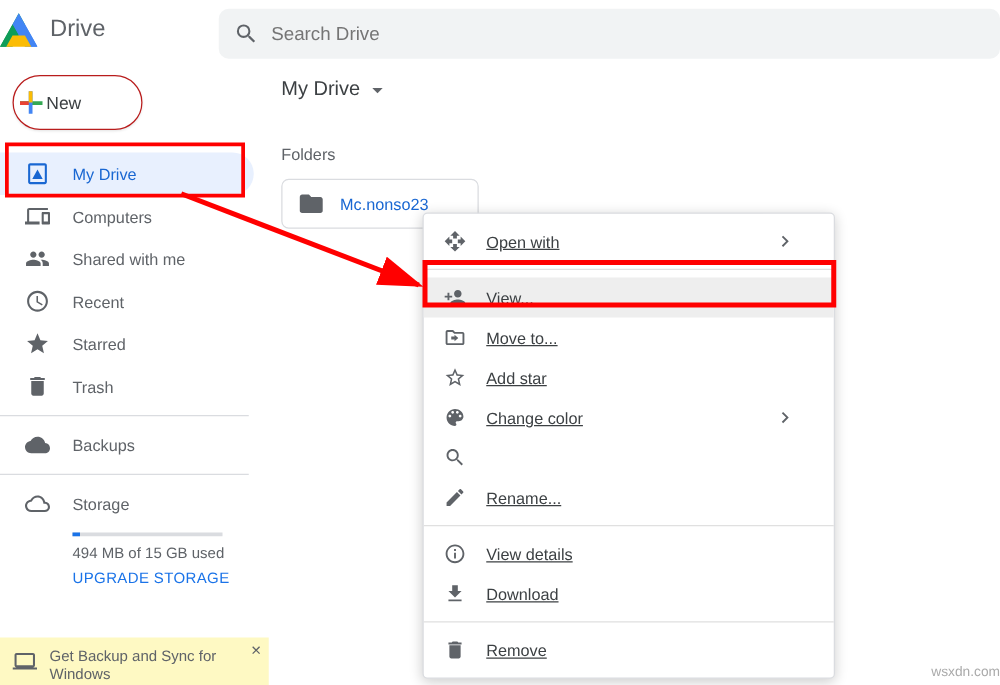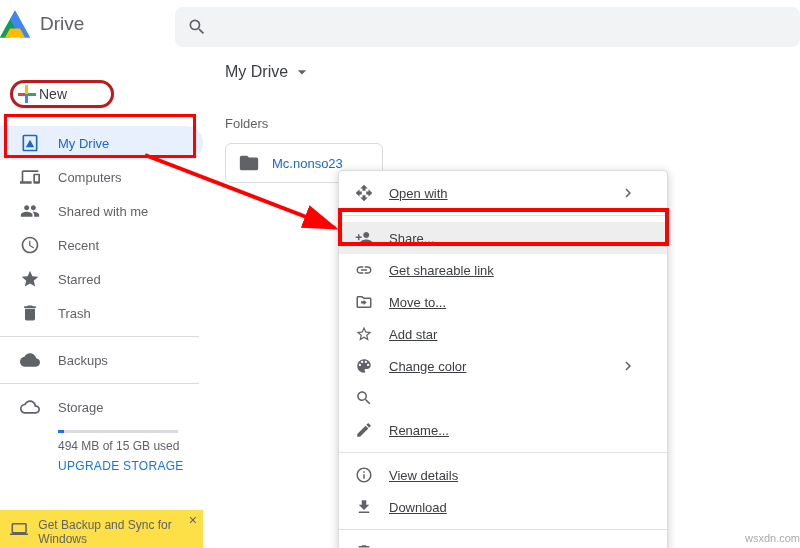--- a/index.html
+++ b/index.html
@@ -4,38 +4,38 @@
 <style>
   * { box-sizing: border-box; margin: 0; padding: 0; font-family: Arial, Roboto, sans-serif; }
   body { width: 800px; height: 548px; background: #fff; position: relative; overflow: hidden; color: #3c4043; }
   .header { height: 48px; display: flex; align-items: center; }
   .logo-area { width: 175px; display: flex; align-items: center; padding-left: 0; }
   .header-title { font-size: 19px; color: #5f6368; margin-left: 10px; }
   .search-area { flex: 1; background: #f1f3f4; border-radius: 8px; height: 40px; display: flex; align-items: center; padding: 0 12px; margin-top: 6px; }
   .search-area input { border: none; background: transparent; outline: none; font-size: 15px; margin-left: 10px; width: 200px; }
   .layout { display: flex; height: calc(100% - 48px); }
   .sidebar { width: 215px; padding-top: 12px; display: flex; flex-direction: column; position: relative; }
-  .new-btn { width: 104px; height: 28px; margin-left: 10px; border-radius: 24px; border: 3px solid #b91c1c; background: #fff; display: flex; align-items: center; padding-left: 14px; box-shadow: 0 1px 2px rgba(0,0,0,.1); cursor: pointer; margin-top: 20px; }
+  .new-btn { width: 104px; height: 44px; margin-left: 10px; border-radius: 24px; border: 1px solid #b91c1c; background: #fff; display: flex; align-items: center; padding-left: 14px; box-shadow: 0 1px 2px rgba(0,0,0,.1); cursor: pointer; }
   .new-btn .plus { font-size: 24px; line-height: 1; margin-right: 12px; position: relative; }
   .plus-h { position:absolute; width:18px; height:3px; background:#34a853; left:-9px; top:-1px;}
   .plus-h::before{content:"";position:absolute;width:9px;height:3px;background:#ea4335;left:0;top:0;}
   .plus-v { position:absolute; width:3px; height:18px; background:#4285f4; left:-2px; top:-9px;}
   .plus-v::before{content:"";position:absolute;width:3px;height:9px;background:#fbbc04;left:0;top:0;}
   .new-btn span.txt { font-size: 14px; color: #3c4043; }
   .nav { margin-top: 18px; }
   .nav-item { height: 34px; display: flex; align-items: center; padding-left: 20px; font-size: 13px; color: #5f6368; cursor: pointer; border-radius: 0 18px 18px 0; margin-right: 12px; }
   .nav-item svg, .nav-item .ico { width: 20px; height: 20px; margin-right: 18px; fill: #5f6368; flex-shrink: 0; }
   .nav-item.active { background: #e8f0fe; color: #1967d2; font-weight: 500; padding-left: 20px; }
   .nav-item.active svg { fill: #1967d2; }
   .divider { height: 1px; background: #dadce0; margin: 6px 16px 6px 0; }
   .storage { padding-left: 58px; font-size: 12px; color: #5f6368; margin-top: 6px; }
   .storage-bar { width: 120px; height: 3px; background: #dadce0; margin-bottom: 6px; position: relative; }
   .storage-bar::before { content:""; position:absolute; left:0; top:0; height:3px; width:6px; background:#1a73e8; }
   .upgrade { color: #1a73e8; font-size: 12px; font-weight: 500; margin-top: 6px; letter-spacing: .3px; }
-  .promo { position: absolute; bottom: 0; left: 0; right: 12px; background: #fde047; padding: 8px 10px 2px 10px; display: flex; align-items: flex-start; font-size: 12px; color: #5f6368; }
+  .promo { position: absolute; bottom: 0; left: 0; right: 0; background: #fef9c3; padding: 8px 10px 2px 10px; display: flex; align-items: flex-start; font-size: 12px; color: #5f6368; }
   .promo .close { position: absolute; right: 6px; top: 2px; font-size: 14px; cursor: pointer; }
   .main { flex: 1; padding: 14px 0 0 10px; }
   .crumb { font-size: 16px; color: #3c4043; display: flex; align-items: center; cursor: pointer; }
   .section-title { font-size: 13px; color: #5f6368; margin-top: 34px; margin-bottom: 12px; }
   .folder-chip { width: 158px; height: 40px; border: 1px solid #dadce0; border-radius: 6px; display: flex; align-items: center; padding-left: 12px; cursor: pointer; }
   .folder-chip svg { fill: #5f6368; width: 22px; height: 22px; margin-right: 12px; }
   .folder-chip span { font-size: 13px; color: #1967d2; font-weight: 500; }
   .context-menu { position: absolute; left: 338px; top: 170px; width: 330px; background: #fff; border: 1px solid #dadce0; border-radius: 4px; box-shadow: 0 2px 10px rgba(0,0,0,.2); padding: 6px 0; z-index: 50; }
   .menu-item { height: 32px; display: flex; align-items: center; padding: 0 16px; font-size: 13px; color: #3c4043; cursor: pointer; position: relative; text-decoration: underline; }
   .menu-item svg { width: 18px; height: 18px; margin-right: 16px; fill: #5f6368; flex-shrink: 0; }
@@ -59,20 +59,21 @@
         <path fill="#0f9d58" d="M0 78 29 26l14.5 26L14.5 78z"></path>
         <path fill="#4285f4" d="M87 78 58 26 43.5 52 72.5 78z"></path>
         <path fill="#fbbc04" d="M14.5 78h58L58 52H29z"></path>
       </svg>
     <span class="header-title">Drive</span>
   </div>
   <div class="search-area">
     <svg width="20" height="20" viewBox="0 0 24 24" fill="#5f6368">
         <path d="M15.5 14h-.79l-.28-.27A6.471 6.471 0 0016 9.5 6.5 6.5 0 109.5 16c1.61 0 3.09-.59 4.23-1.57l.27.28v.79l5 4.99L20.49 19l-4.99-5zm-6 0C7.01 14 5 11.99 5 9.5S7.01 5 9.5 5 14 7.01 14 9.5 11.99 14 9.5 14z"></path>
       </svg>
+    <input placeholder="Search Drive" style="">
   </div>
 </div>
 
 <div class="layout">
   <div class="sidebar">
     <div class="new-btn">
       <span class="plus">
           <span class="plus-h"></span>
           <span class="plus-v"></span>
         </span>
@@ -169,27 +170,21 @@
     <span>Open with</span>
     <svg class="chev" width="16" height="16" viewBox="0 0 24 24">
         <path d="M8.59 16.59L13.17 12 8.59 7.41 10 6l6 6-6 6z"></path>
       </svg>
   </div>
   <div class="menu-divider"></div>
   <div class="menu-item highlight">
     <svg viewBox="0 0 24 24">
         <path d="M15 12c2.21 0 4-1.79 4-4s-1.79-4-4-4-4 1.79-4 4 1.79 4 4 4zm-9-2V7H4v3H1v2h3v3h2v-3h3v-2H6zm9 4c-2.67 0-8 1.34-8 4v2h16v-2c0-2.66-5.33-4-8-4z"></path>
       </svg>
-    <span>Share...</span>
-  </div>
-  <div class="menu-item">
-    <svg viewBox="0 0 24 24">
-        <path d="M3.9 12c0-1.71 1.39-3.1 3.1-3.1h4V7H7c-2.76 0-5 2.24-5 5s2.24 5 5 5h4v-1.9H7c-1.71 0-3.1-1.39-3.1-3.1zM8 13h8v-2H8v2zm9-6h-4v1.9h4c1.71 0 3.1 1.39 3.1 3.1s-1.39 3.1-3.1 3.1h-4V17h4c2.76 0 5-2.24 5-5s-2.24-5-5-5z"></path>
-      </svg>
-    <span>Get shareable link</span>
+    <span>View...</span>
   </div>
   <div class="menu-item">
     <svg viewBox="0 0 24 24">
         <path d="M20 6h-8l-2-2H4c-1.1 0-2 .9-2 2v12c0 1.1.9 2 2 2h16c1.1 0 2-.9 2-2V8c0-1.1-.9-2-2-2zm0 12H4V6h5.17l2 2H20v10zm-8.5-7v-2l4 3.5-4 3.5v-2H8v-3z"></path>
       </svg>
     <span>Move to...</span>
   </div>
   <div class="menu-item">
     <svg viewBox="0 0 24 24">
         <path d="M22 9.24l-7.19-.62L12 2 9.19 8.63 2 9.24l5.46 4.73L5.82 21 12 17.27 18.18 21l-1.63-7.03L22 9.24zM12 15.4l-3.76 2.27 1-4.28-3.32-2.88 4.38-.38L12 6.1l1.71 4.04 4.38.38-3.32 2.88 1 4.28L12 15.4z"></path>

